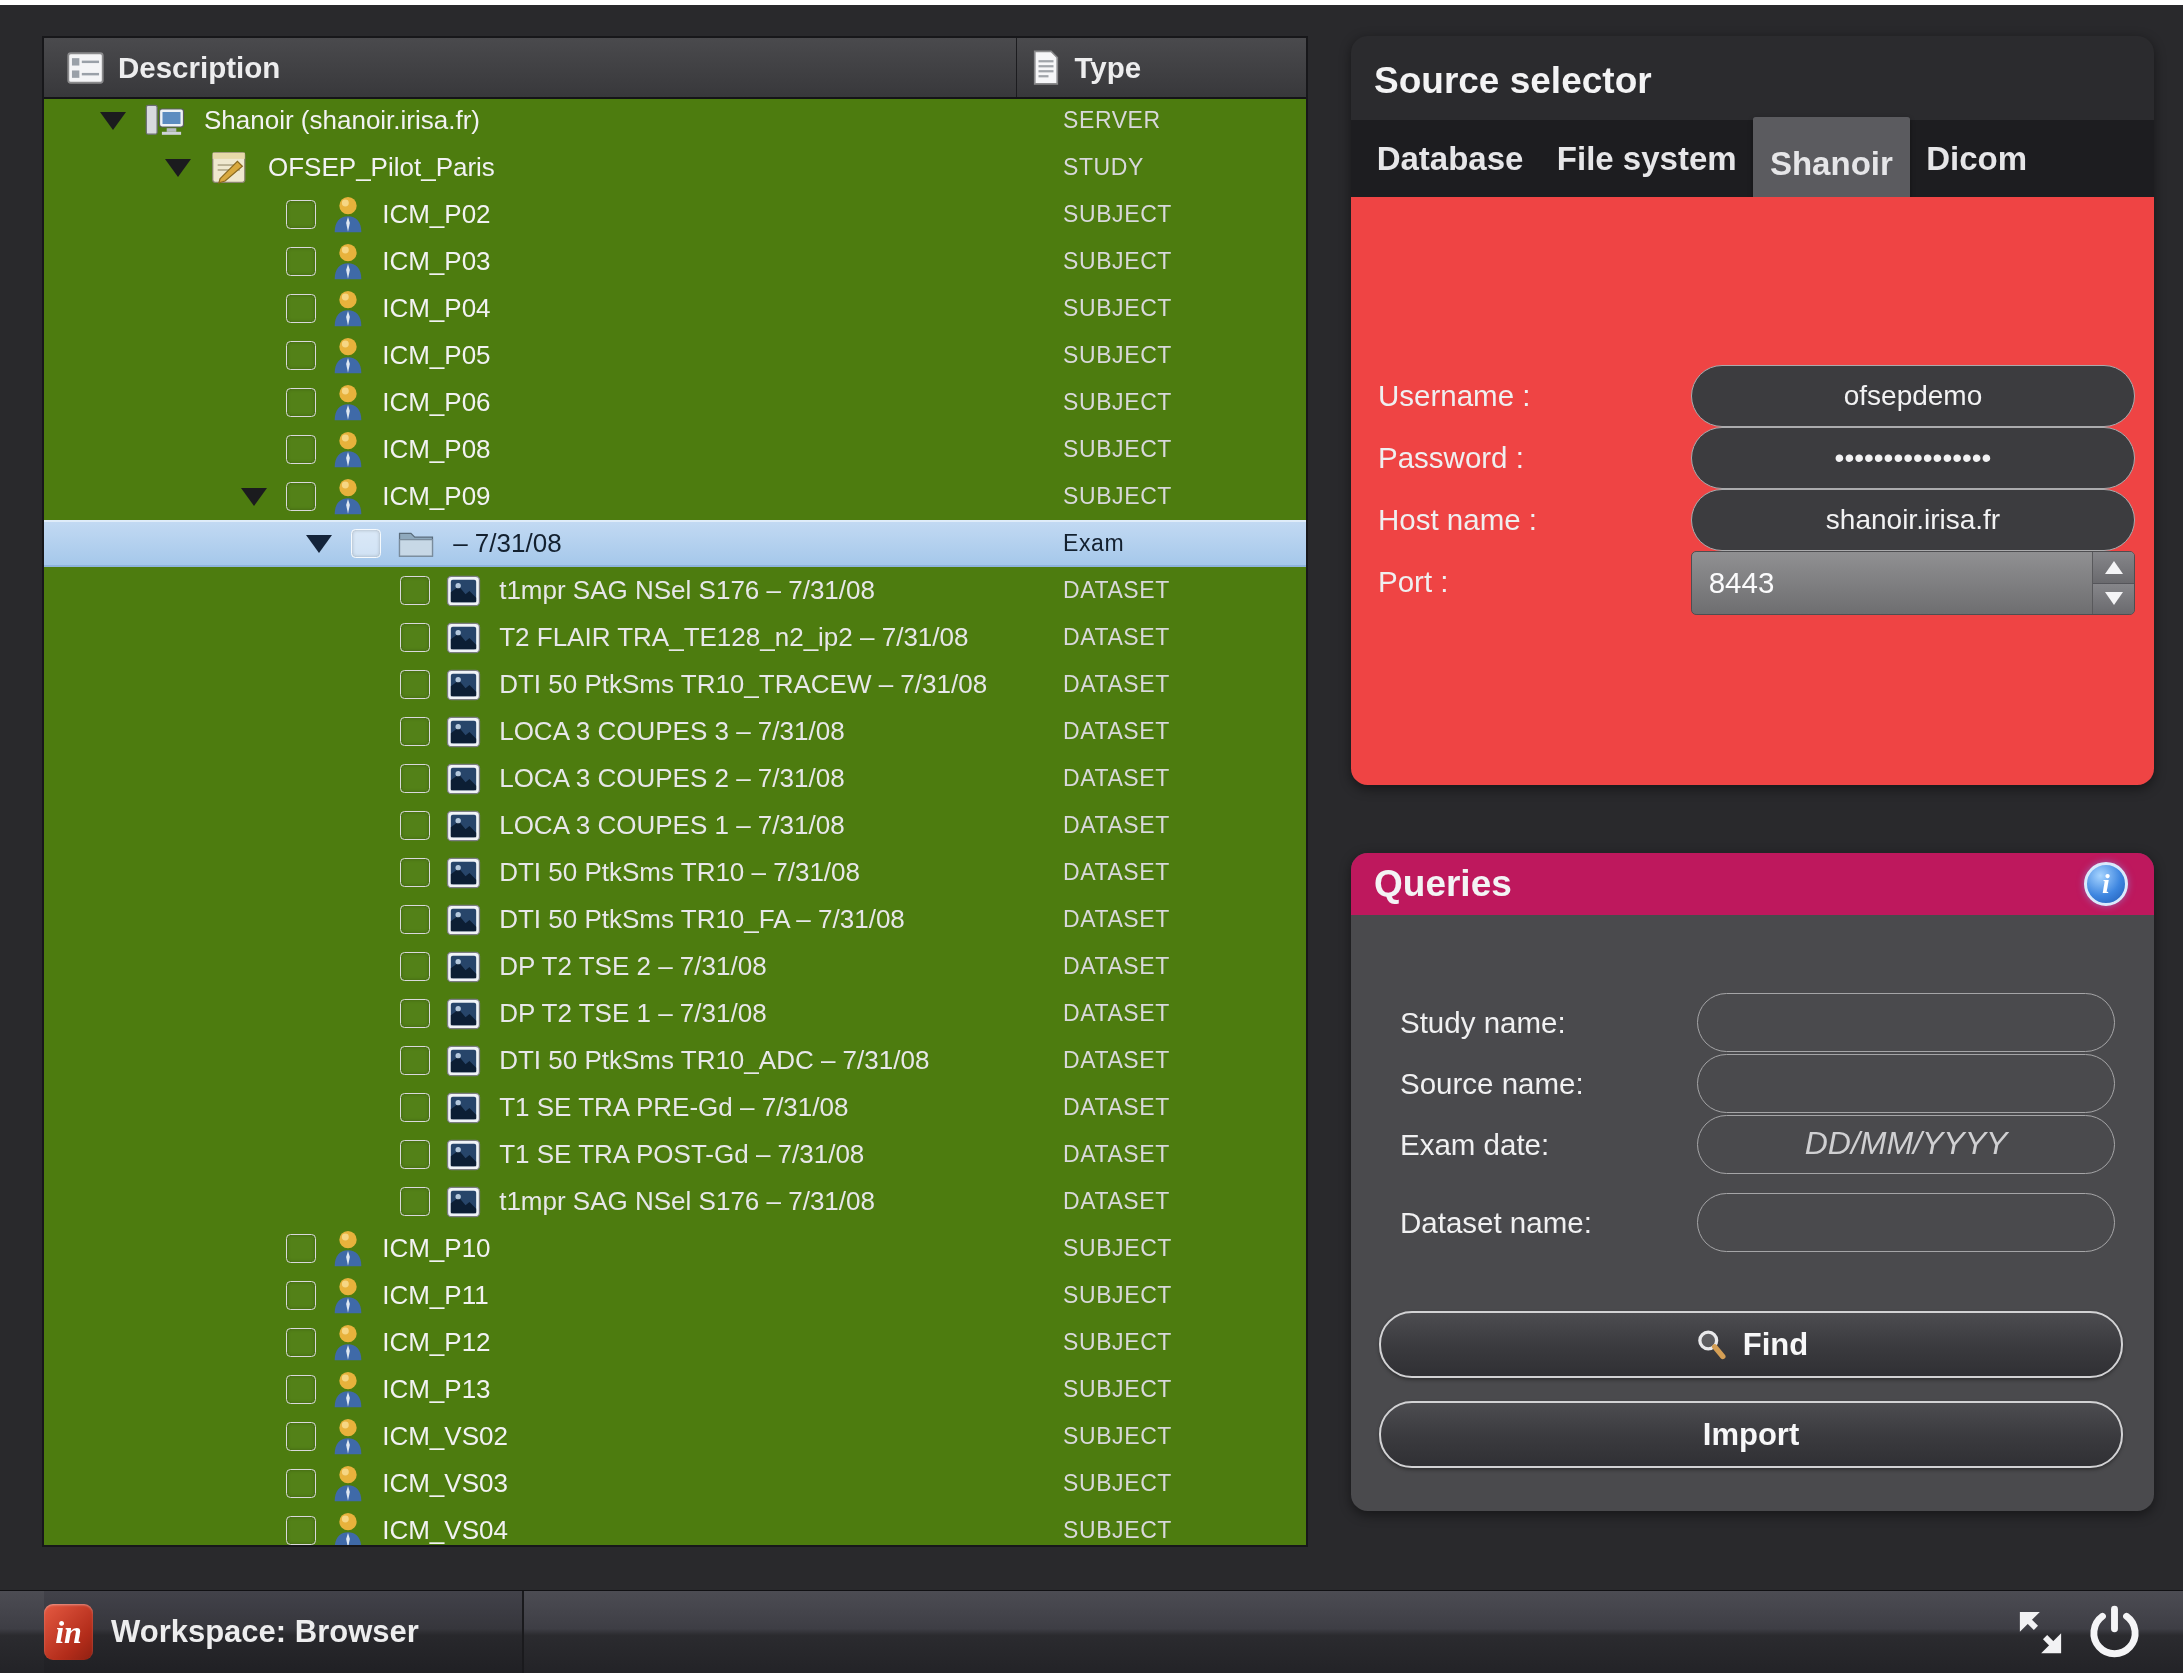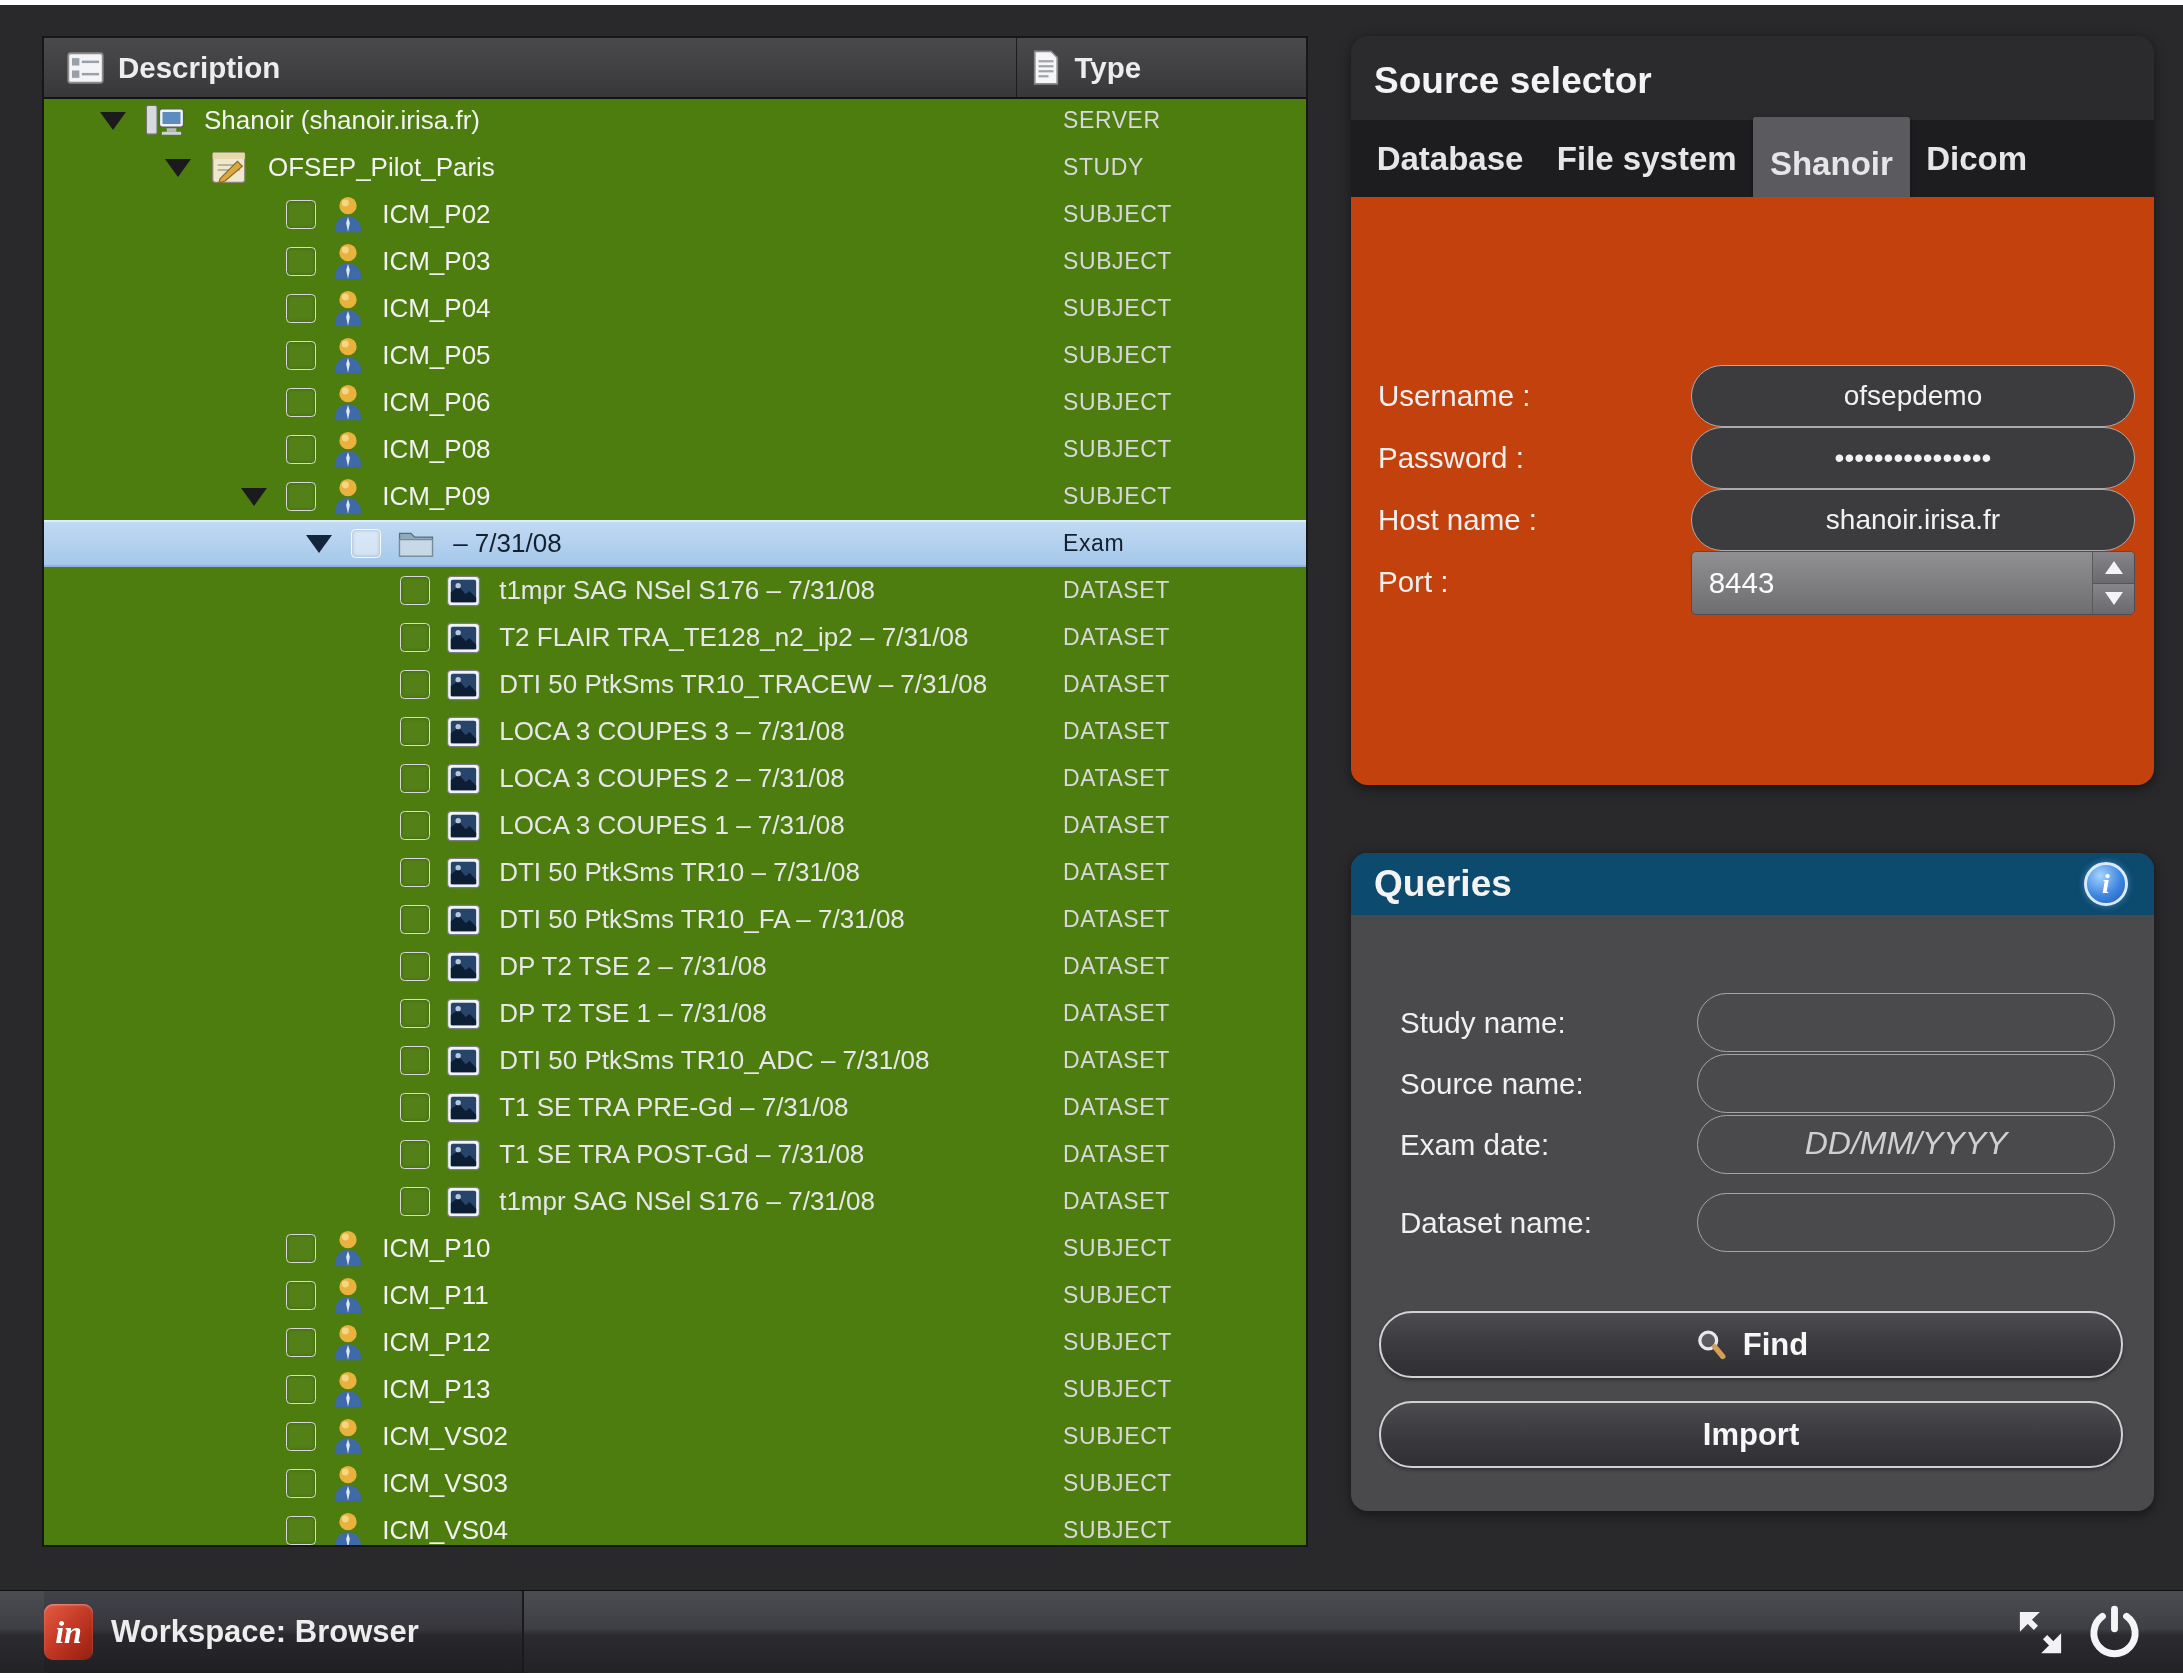--- a/index.html
+++ b/index.html
@@ -72,21 +72,21 @@
   }
   .tab{
     color:#e6e6e8;font-size:33px;font-weight:bold;padding:0 16.7px;height:77px;
     display:flex;align-items:center;flex:none;
   }
   .tab.active{
     background:#5b5b5f;height:94px;position:relative;top:5.1px;border-radius:2.6px;
     box-shadow:0 2.6px 5.1px rgba(0,0,0,0.4);
   }
   .spbody{
-    position:absolute;left:0;top:161px;right:0;bottom:0;background:#c2410c;
+    position:absolute;left:0;top:161px;right:0;bottom:0;background:#ef4444;
     border-radius:0 0 16.7px 16.7px;
     padding-left:7px;
   }
   .frow{position:absolute;left:0;width:100%;height:62px;}
   .frow .flabel{
     position:absolute;left:27px;top:0;height:62px;display:flex;align-items:center;
     color:#efeff0;font-size:29.5px;
   }
   .pill-input{
     position:absolute;left:340px;top:0;width:444px;height:62px;box-sizing:border-box;
@@ -107,21 +107,21 @@
   }
   .spincol{width:41px;border-left:1.9px solid #59595c;display:flex;flex-direction:column;}
   .spinbtn{flex:1;display:flex;align-items:center;justify-content:center;background:linear-gradient(#86868a,#6a6a6e);}
   .spinbtn.up{border-bottom:1.3px solid #55555a;}
   .arr-up{width:0;height:0;border-left:9.6px solid transparent;border-right:9.6px solid transparent;border-bottom:13px solid #f4f4f6;}
   .arr-dn{width:0;height:0;border-left:9.6px solid transparent;border-right:9.6px solid transparent;border-top:13px solid #f4f4f6;}
 
   
   #queries-panel{top:848px;height:658px;background:#4a4a4d;}
   .qhead{
-    position:absolute;left:0;top:0;width:100%;height:62px;background:#0c4a6e;
+    position:absolute;left:0;top:0;width:100%;height:62px;background:#be185d;
     border-radius:16.7px 16.7px 0 0;display:flex;align-items:center;
   }
   .qhead .panel-title{margin-left:23px;}
   #info-icon{
     position:absolute;right:26px;top:9px;width:44px;height:44px;border-radius:50%;
     background:radial-gradient(circle at 35% 28%, #a6d4ff, #3e86e0 55%, #1d5ab4);
     border:3.2px solid #d9eafc;box-sizing:border-box;
     display:flex;align-items:center;justify-content:center;
     color:#ffffff;font-family:"Liberation Serif",serif;font-weight:bold;font-style:italic;
     font-size:28px;box-shadow:0 0 7.7px rgba(120,180,255,0.5);

